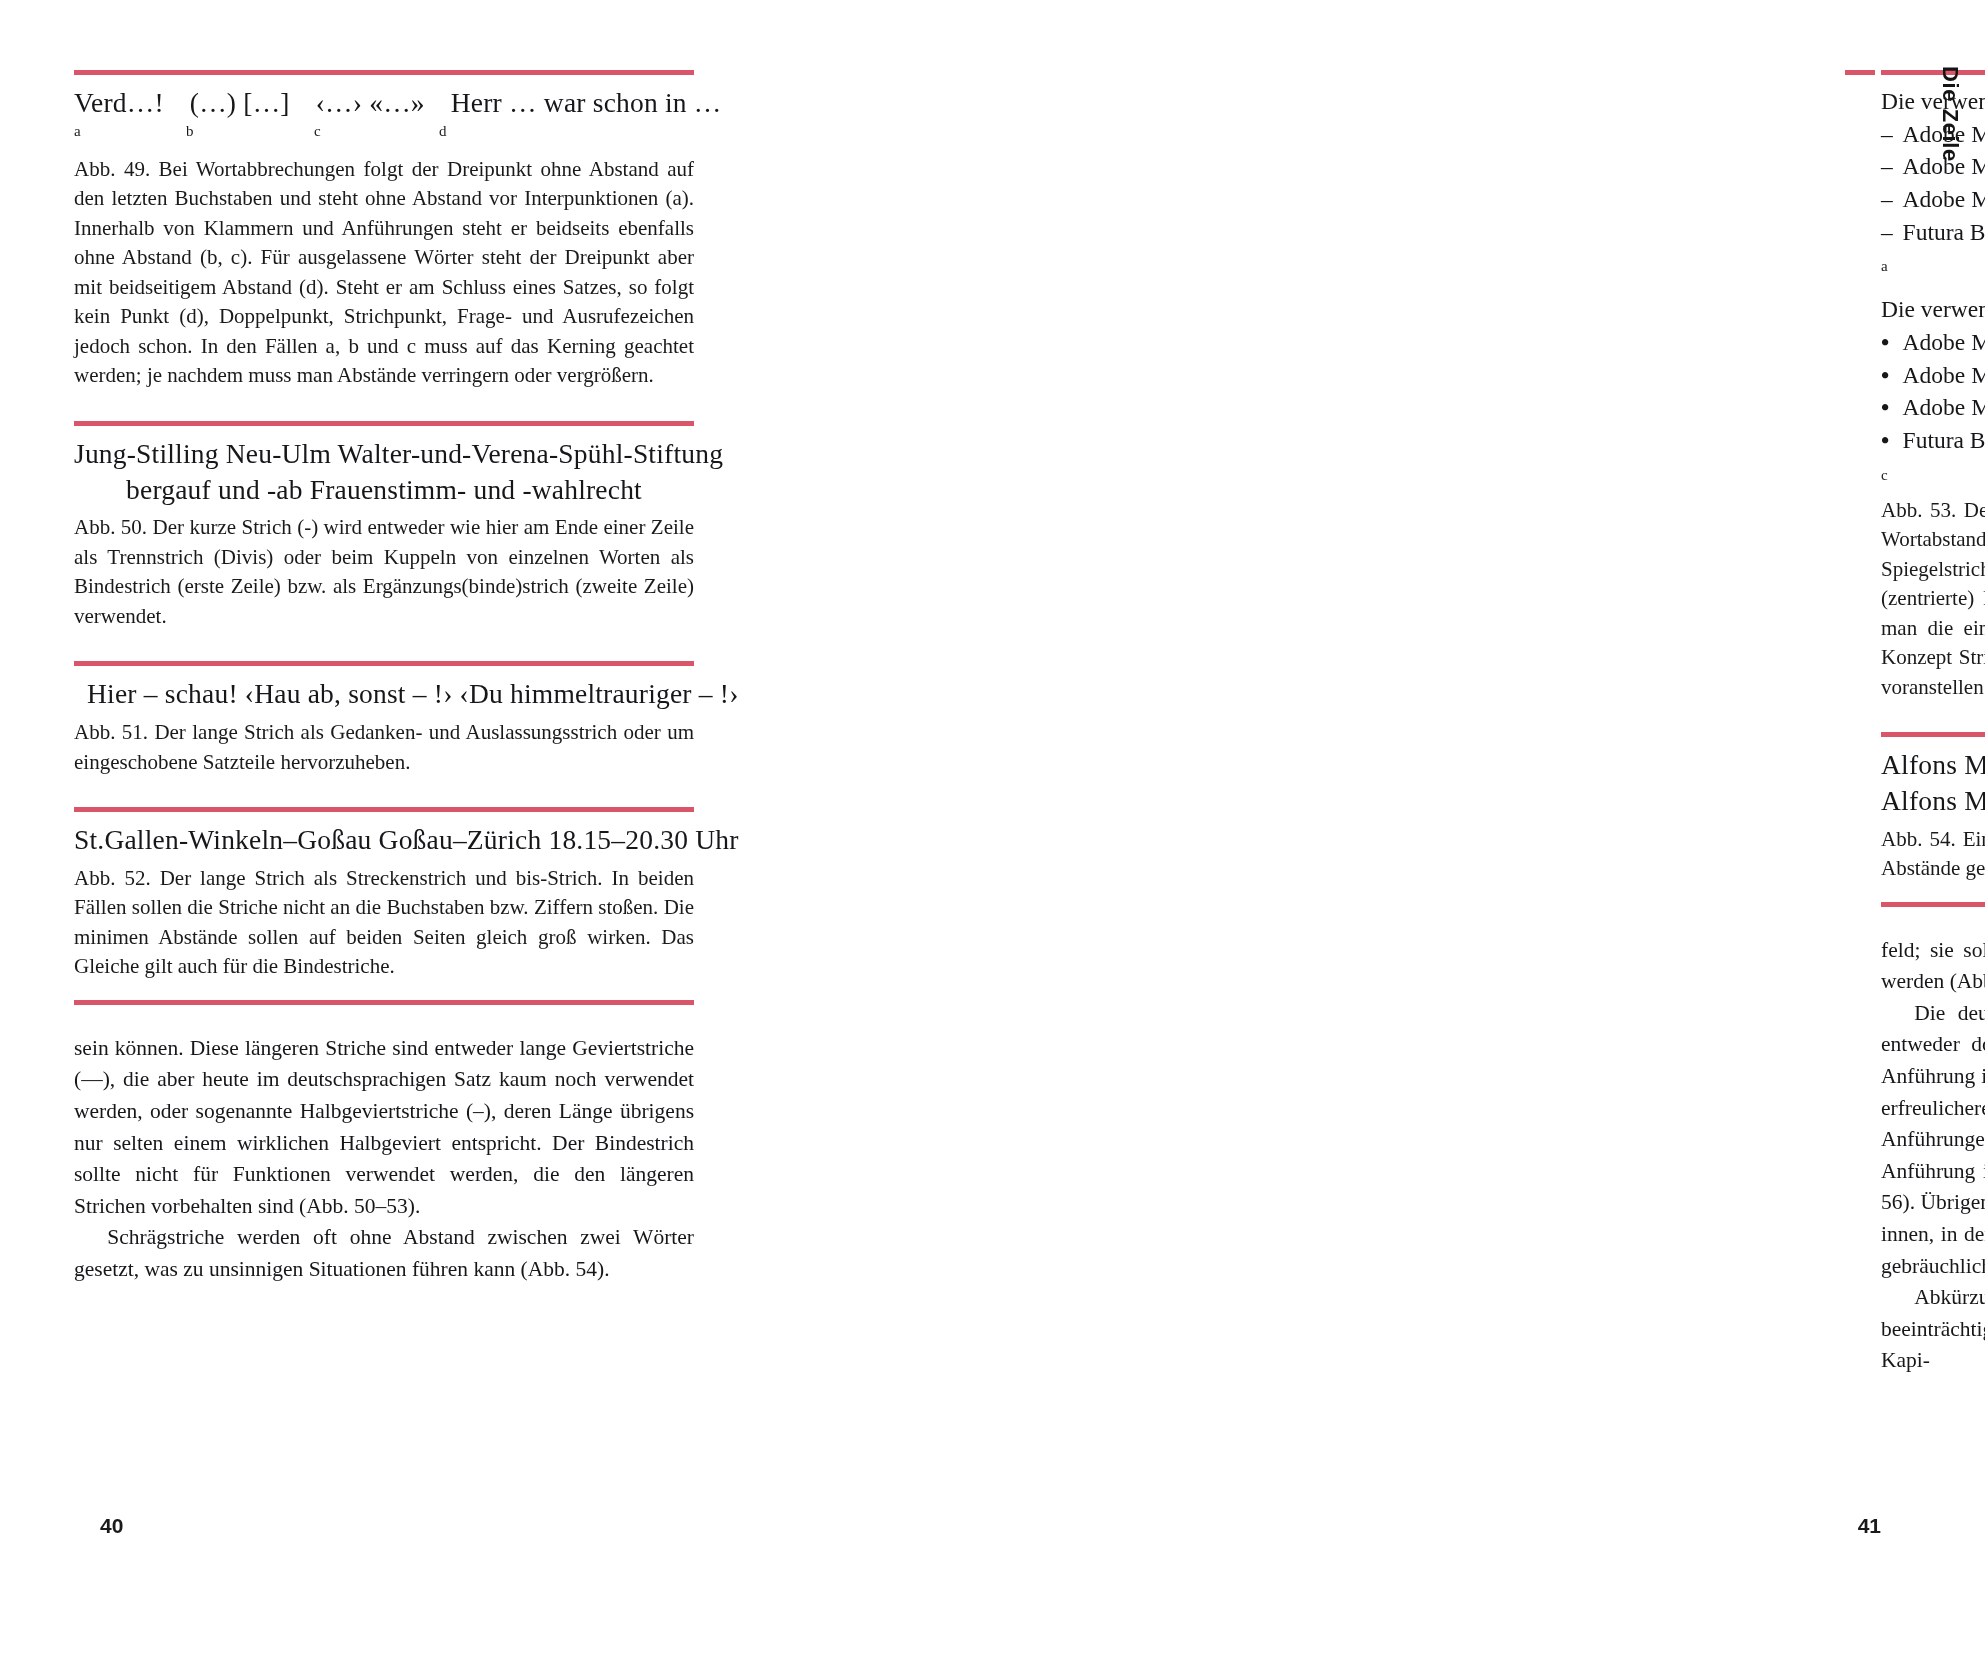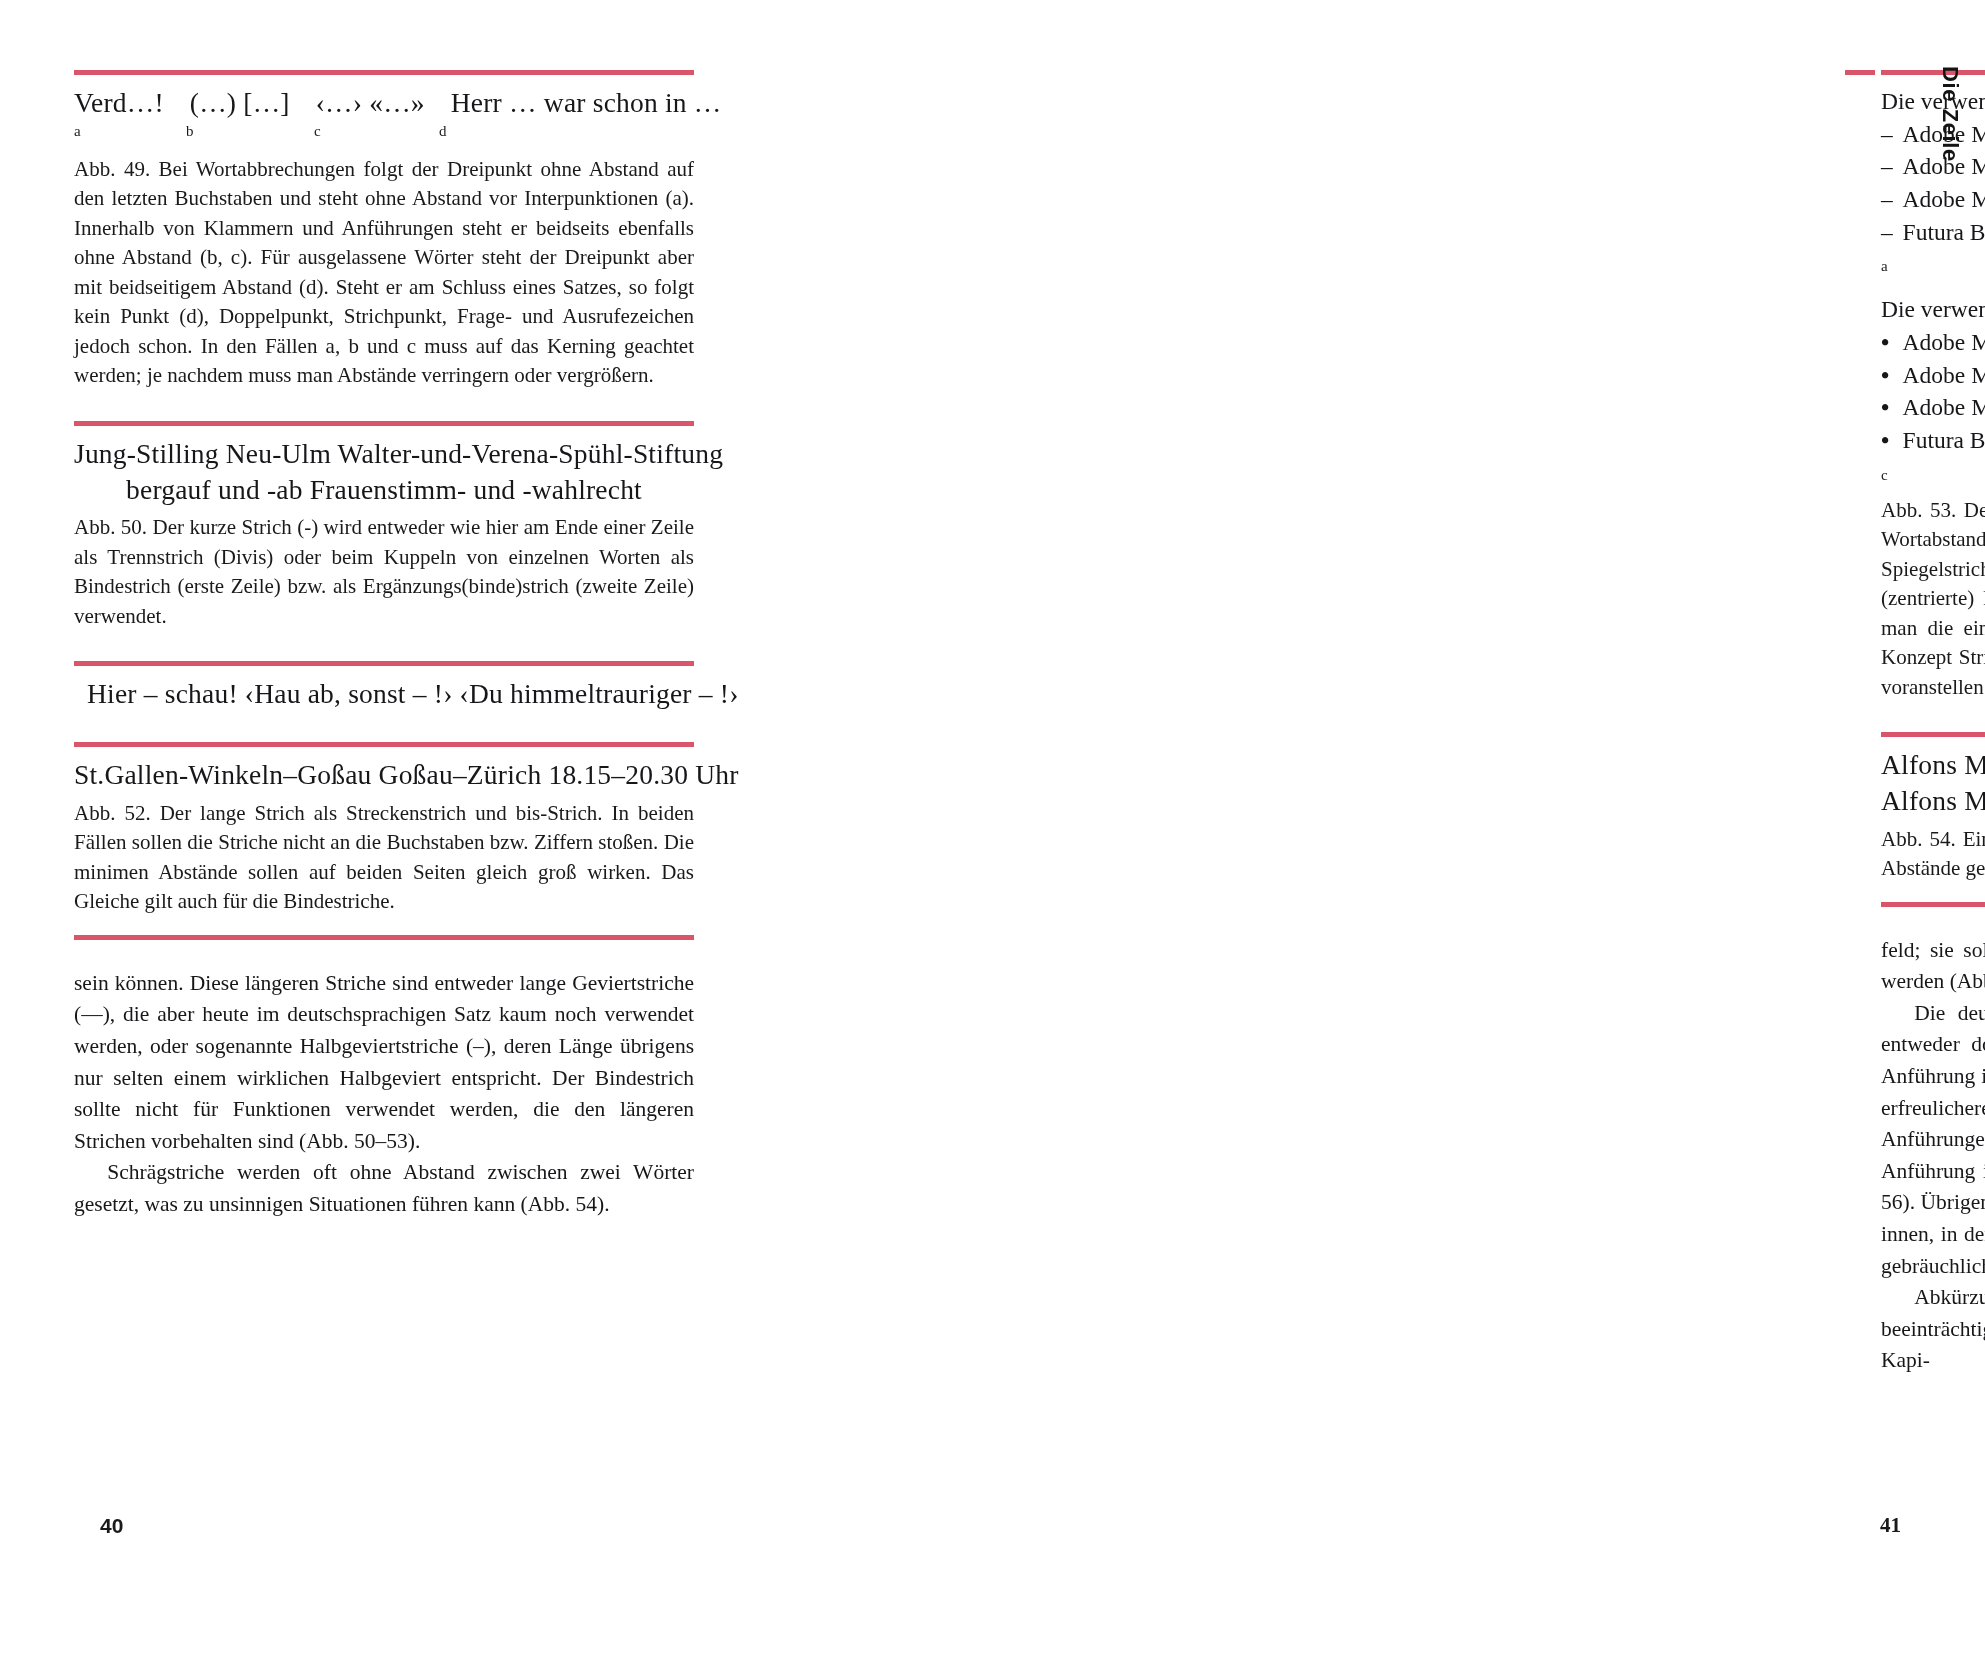--- a/index.html
+++ b/index.html
@@ -78,21 +78,21 @@
   .sp-lg{height:30px;}
   .sp-md{height:18px;}
 
   
   .folio{
     position:absolute;bottom:116px;
     font-family:"Liberation Sans","DejaVu Sans",sans-serif;
     font-weight:bold;font-size:21px;color:#1a1a1a;
   }
   .folio-left{left:100px;}
-  .folio-right{right:84px;font-family:Liberation Serif, serif;}
+  .folio-right{right:104px;}
 
   
   .runhead{
     position:absolute;top:66px;right:22px;
     font-family:"Liberation Sans","DejaVu Sans",sans-serif;
     font-weight:bold;font-size:22px;letter-spacing:.6px;
     color:#141414;
     writing-mode:vertical-rl;
     text-orientation:mixed;
   }
@@ -130,20 +130,21 @@
         <div class="specimen" style="text-align:right;">Jung-Stilling   Neu-Ulm   Walter-und-Verena-Spühl-Stiftung</div>
         <div class="specimen center">bergauf und -ab   Frauenstimm- und -wahlrecht</div>
         <div class="caption">Abb. 50. Der kurze Strich (-) wird entweder wie hier am Ende einer Zeile als Trennstrich (Divis) oder beim Kuppeln von einzelnen Worten als Bindestrich (erste Zeile) bzw. als Ergänzungs(binde)strich (zweite Zeile) verwendet.</div>
       </div>
 
       <div class="sp-lg"></div>
 
       <div class="block">
         <div class="rule"></div>
         <div class="specimen" style="text-align:left;margin-left:13px;">Hier – schau!   ‹Hau ab, sonst – !›   ‹Du himmeltrauriger – !›</div>
+        <div class="caption">Abb. 51. Der lange Strich als Gedanken- und Auslassungsstrich oder um eingeschobene Satzteile hervorzuheben.</div>
       </div>
 
       <div class="sp-lg"></div>
 
       <div class="block">
         <div class="rule"></div>
         <div class="specimen" style="text-align:left;">St.Gallen-Winkeln–Goßau   Goßau–Zürich   18.15–20.30 Uhr</div>
         <div class="caption">Abb. 52. Der lange Strich als Streckenstrich und bis-Strich. In beiden Fällen sollen die Striche nicht an die Buchstaben bzw. Ziffern stoßen. Die minimen Abstände sollen auf beiden Seiten gleich groß wirken. Das Gleiche gilt auch für die Bindestriche.</div>
       </div>
 

